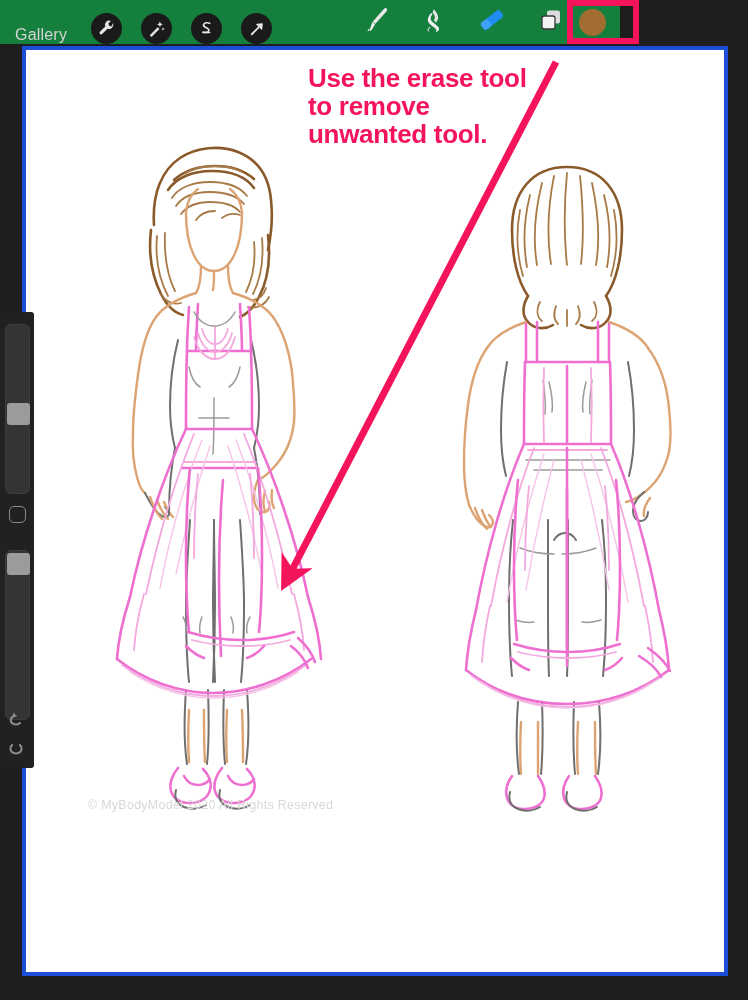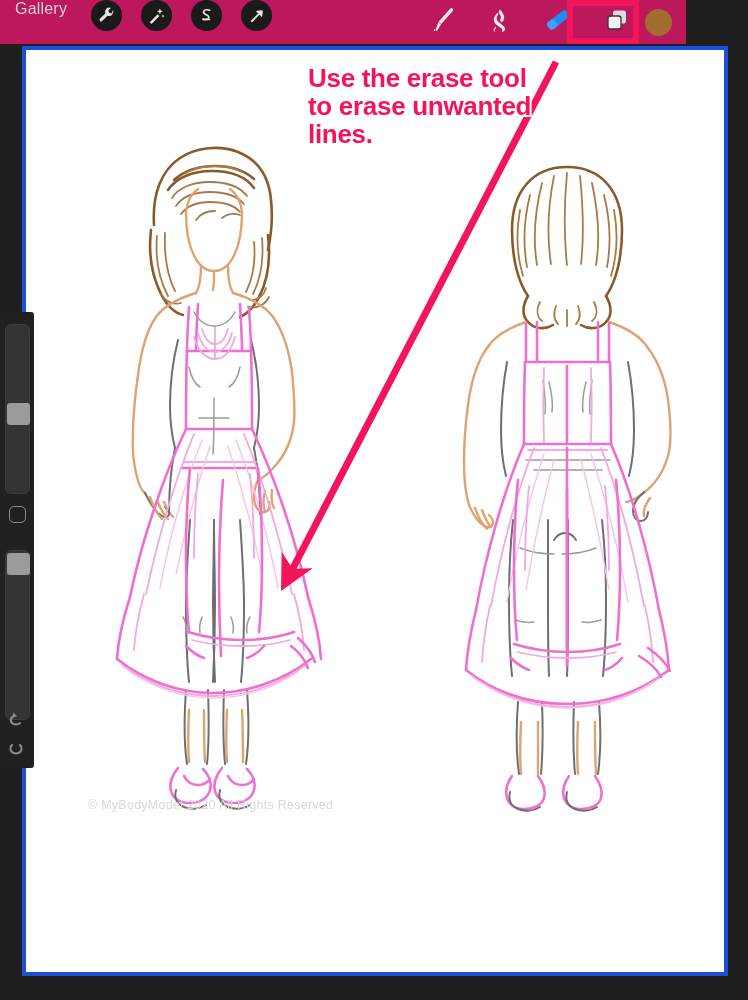--- a/index.html
+++ b/index.html
@@ -17,24 +17,24 @@
   #app {
     position: absolute;
     inset: 0;
     background: #1e1e1e;
   }
 
   
   #toolbar {
     position: absolute;
     left: 0; top: 0;
-    width: 686px; height: 44px;
-    background: #be185d;
+    width: 620px; height: 44px;
+    background: #15803d;
     display: flex;
-    align-items: flex-start;
+    align-items: flex-end;
     z-index: 40;
   }
   #gallery-btn {
     color: #d3d3d3;
     font-size: 16px;
     margin-left: 15px;
     letter-spacing: .2px;
     cursor: pointer;
     user-select: none;
   }
@@ -558,21 +558,21 @@
 
   <svg id="annotation-svg">
     <defs>
       <marker id="arrowhead" markerWidth="5" markerHeight="5" refX="1.6" refY="2.5" orient="auto">
         <path d="M0,0 L5,2.5 L0,5 L1.4,2.5 z" fill="#f4145b"></path>
       </marker>
     </defs>
     <line x1="556" y1="62" x2="292" y2="570" stroke="#f4145b" stroke-width="7" marker-end="url(#arrowhead)"></line>
   </svg>
 
-  <div id="annotation-text">Use the erase tool to erase unwanted lines.</div>
+  <div id="annotation-text">Use the erase tool to remove unwanted tool.</div>
 
   <div id="sidebar">
 
     <div class="slider-track" id="brush-size-slider">
       <div class="slider-thumb" id="brush-size-thumb"></div>
     </div>
 
     <div id="modify-button"></div>
 
     <div class="slider-track" id="brush-opacity-slider">

